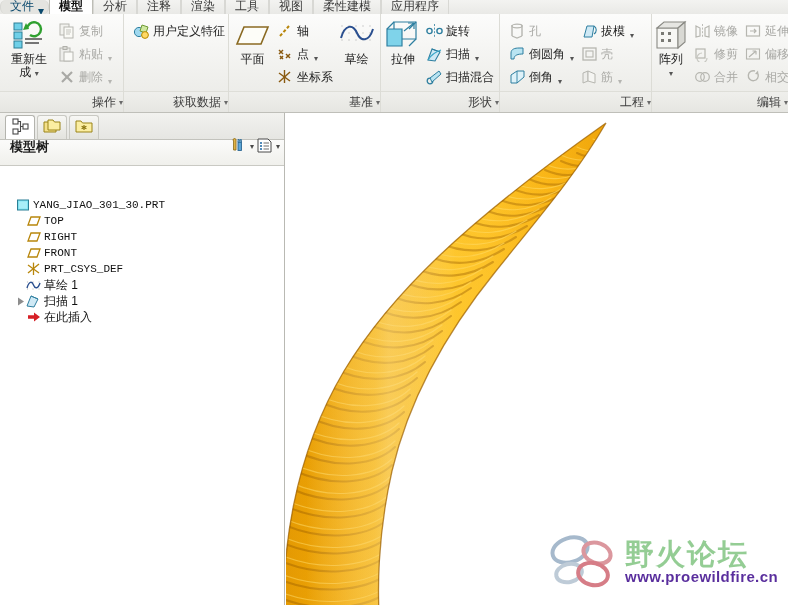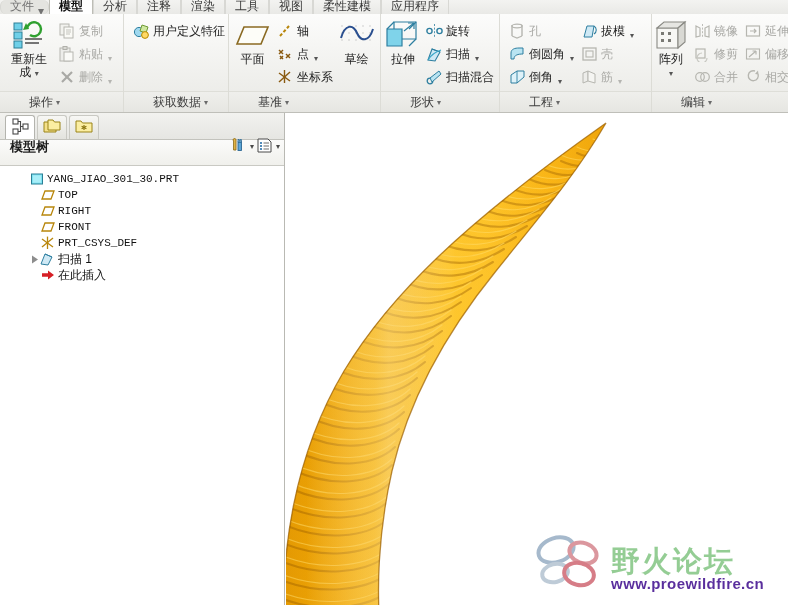--- a/index.html
+++ b/index.html
@@ -18,42 +18,42 @@
     border-bottom:1px solid #c6c6c0;
     display:flex;align-items:flex-end;
     overflow:hidden;
   }
   .tab{
     height:14px;line-height:13px;padding:0 9px;
     font-size:12px;color:#3a3a3a;white-space:nowrap;
     border-left:1px solid #d8d8d4;border-right:1px solid #d8d8d4;
     box-sizing:border-box;
   }
-  .tab.file{background:#e4e4e0;color:#737373;padding-right:14px;position:relative;border-radius:6px;}
+  .tab.file{background:#e4e4e0;color:#0c4a6e;padding-right:14px;position:relative;border-radius:6px;}
   .tab.file .caret{position:absolute;right:4px;top:5px;}
   .tab.active{background:#ffffff;color:#111;font-weight:bold;
     border-left:1px solid #bdbdb6;border-right:1px solid #bdbdb6;}
   .tab-filler{flex:1;border:0;}
 
   
   .ribbon{
     position:absolute;left:0;top:14px;width:788px;height:98px;
     background:linear-gradient(#fcfcfb,#f0f0ed 62%,#e9e9e5);
     border-bottom:1px solid #bfbfb9;
     overflow:hidden;
   }
   .rgroup{
     position:absolute;top:0;height:98px;
     box-sizing:border-box;
     border-right:1px solid #dcdcd6;
     display:flex;flex-direction:column;
   }
   .rgroup .gbody{flex:1;display:flex;align-items:flex-start;padding:2px 3px 0 3px;}
   .rgroup .glabel{
-    height:20px;line-height:20px;text-align:left;
+    height:20px;line-height:20px;text-align:right;
     font-size:12px;color:#3d3d3d;
     border-top:1px solid #dedeD8;
     background:linear-gradient(#efefec,#e6e6e2);
     white-space:nowrap;
     padding-left:29px;
   }
   .glabel .caret{font-size:8px;color:#6a6a6a;margin-left:3px;vertical-align:middle;}
 
   
   .bigbtn{
@@ -97,38 +97,38 @@
 
   .tree-header{
     height:26px;border-bottom:1px solid #c9c9c3;
     background:linear-gradient(#fbfbfa,#f0f0ec);
     display:flex;align-items:center;padding:0 4px 12px 10px;box-sizing:border-box;
   }
   .tree-title{font-size:13px;font-weight:bold;color:#1c1c1c;flex:1;}
   .hdr-btn{display:flex;align-items:center;margin-left:2px;}
   .hdr-btn .caret{font-size:8px;color:#4a4a4a;margin-left:3px;}
 
-  .tree{padding:5px 0 0 18px;font-size:12px;}
+  .tree{padding:5px 0 0 4px;font-size:12px;margin-top:26px;}
   .tnode{display:flex;align-items:center;height:16px;white-space:nowrap;}
   .tnode .expander{width:11px;flex:0 0 11px;display:flex;align-items:center;justify-content:center;}
   .tnode .tico{width:15px;flex:0 0 15px;display:flex;align-items:center;justify-content:center;margin-right:3px;}
   .tnode .tlabel{font-family:"Liberation Mono","DejaVu Sans Mono",monospace;font-size:11px;color:#111;letter-spacing:0px;}
   .tnode .tlabel.cn{font-family:"Liberation Sans","DejaVu Sans",sans-serif;font-size:12px;}
   .indent1{padding-left:11px;}
 
   
   .graphics{
     position:absolute;left:286px;top:113px;width:502px;height:492px;
     background:#ffffff;overflow:hidden;
   }
   .horn{position:absolute;left:-110px;top:-10px;width:620px;height:560px;}
   
   .watermark{
-    position:absolute;right:24px;bottom:14px;
-    display:flex;align-items:flex-end;opacity:.92;
+    position:absolute;right:10px;bottom:14px;
+    display:flex;align-items:center;opacity:.92;
   }
   .wm-text{display:flex;flex-direction:column;margin-left:4px;}
   .wm-cn{font-size:29px;font-weight:bold;color:#8cc98c;letter-spacing:2px;line-height:30px;}
   .wm-url{font-size:15px;color:#4c1d95;letter-spacing:.4px;line-height:15px;font-weight:bold;}
 
   .caret{font-family:"DejaVu Sans",sans-serif;}
 </style>
 </head>
 <body>
 
@@ -637,20 +637,37 @@
             <g stroke="#b8860b" stroke-width="1.3">
               <line x1="1" y1="11" x2="12" y2="2"></line>
               <line x1="1" y1="3" x2="12" y2="11"></line>
               <line x1="6.5" y1="0.6" x2="6.5" y2="13"></line>
             </g>
           </svg>
         </span>
         <span class="tlabel">PRT_CSYS_DEF</span>
       </div>
 
+      <div class="tnode indent1">
+        <span class="expander"></span>
+        <span class="tico">
+          <svg width="15" height="13" viewBox="0 0 15 13">
+            <g fill="#c9c9c9">
+              <circle cx="1.5" cy="3" r=".7"></circle>
+                <circle cx="7" cy="3" r=".7"></circle>
+                <circle cx="13" cy="3" r=".7"></circle>
+              <circle cx="1.5" cy="10" r=".7"></circle>
+                <circle cx="7" cy="10" r=".7"></circle>
+                <circle cx="13" cy="10" r=".7"></circle>
+            </g>
+            <path d="M1 9 C3 2, 6 2, 7.5 6 C9 10, 12 10, 14 4" fill="none" stroke="#2a4f8f" stroke-width="1.4"></path>
+          </svg>
+        </span>
+        <span class="tlabel cn">草绘 1</span>
+      </div>
 
       <div class="tnode indent1">
         <span class="expander">
           <svg width="8" height="9" viewBox="0 0 8 9">
               <polygon points="1,0.5 7,4.5 1,8.5" fill="#8d8d8d"></polygon>
             </svg>
         </span>
         <span class="tico">
           <svg width="15" height="14" viewBox="0 0 15 14">
             <polygon points="1,12 5,2 12,5 8,13" fill="#cfe9f5" stroke="#2e7fa0" stroke-width="1"></polygon>

